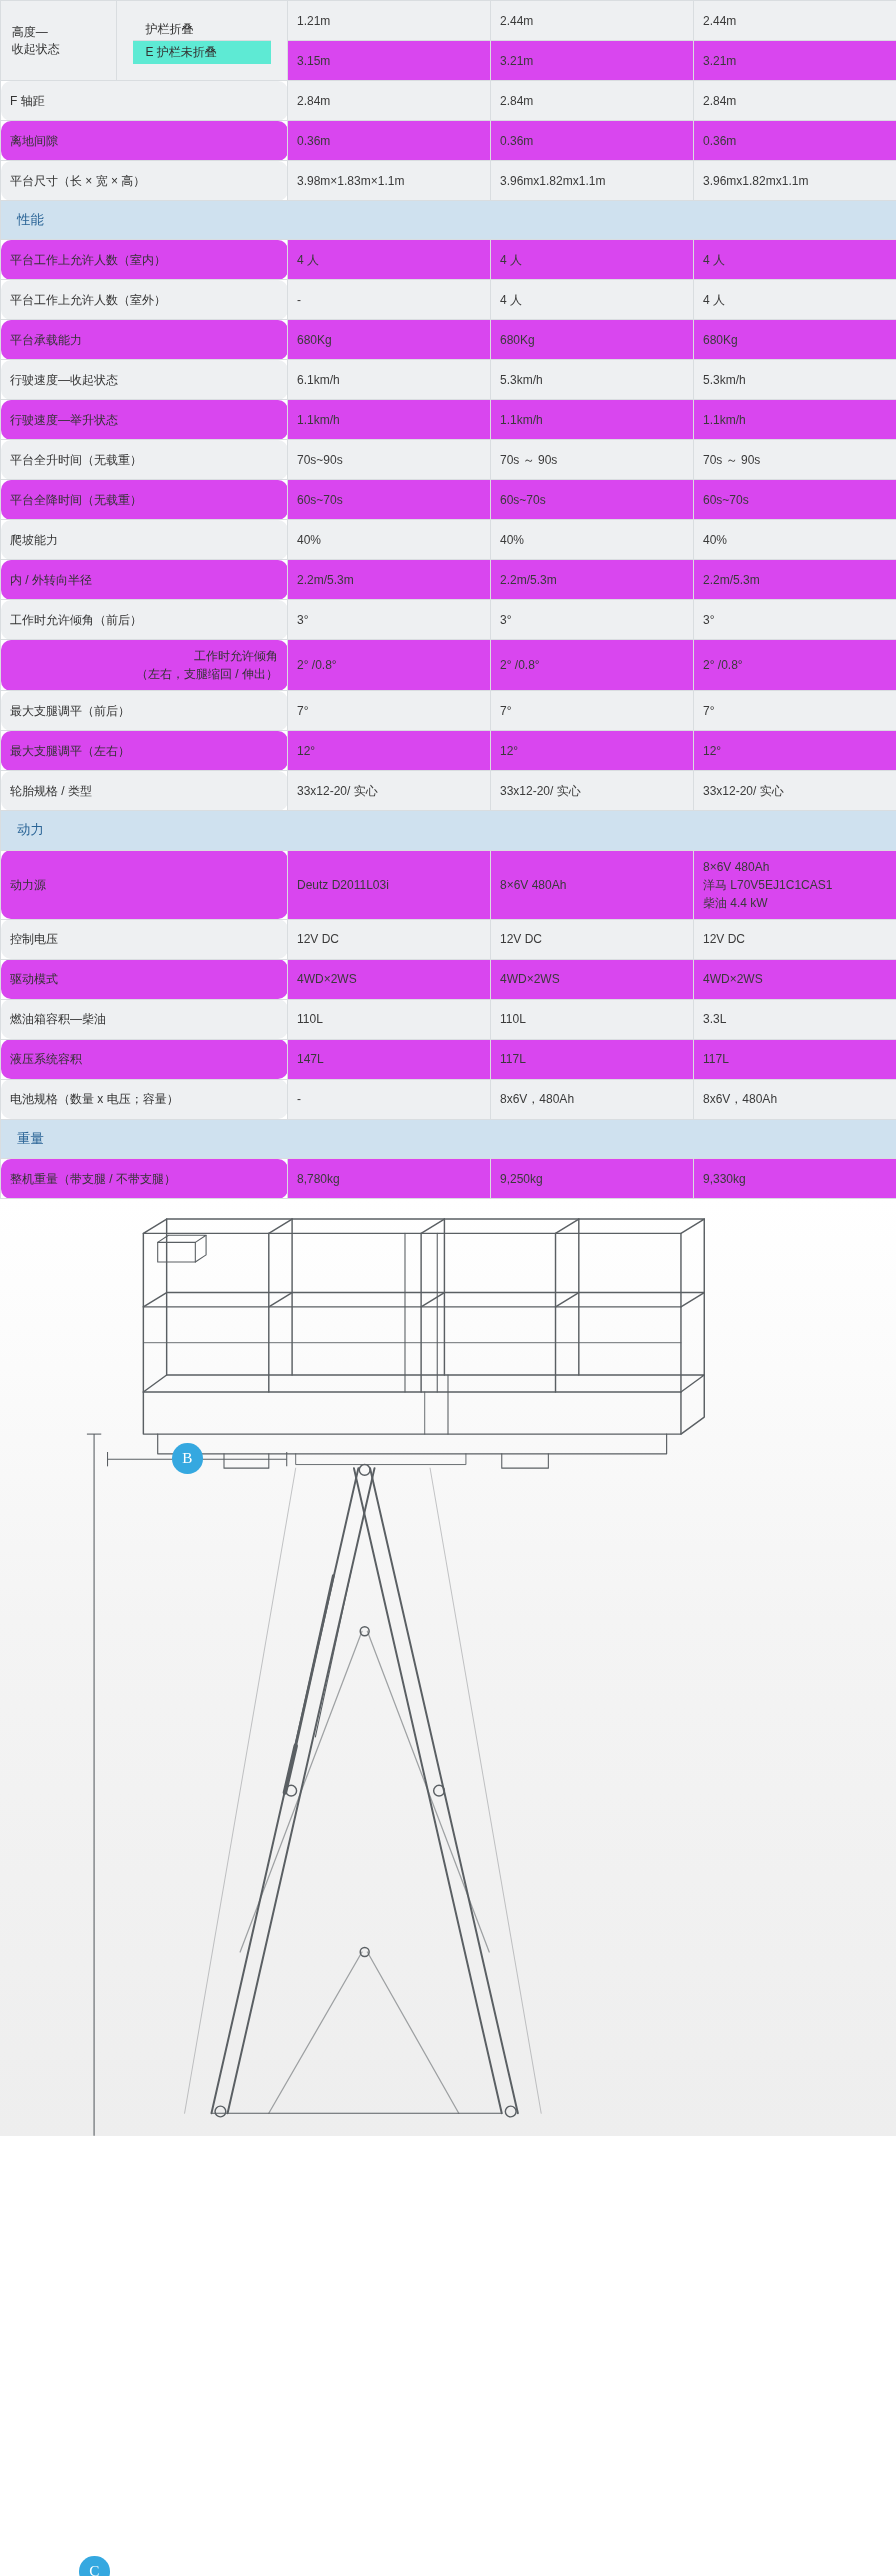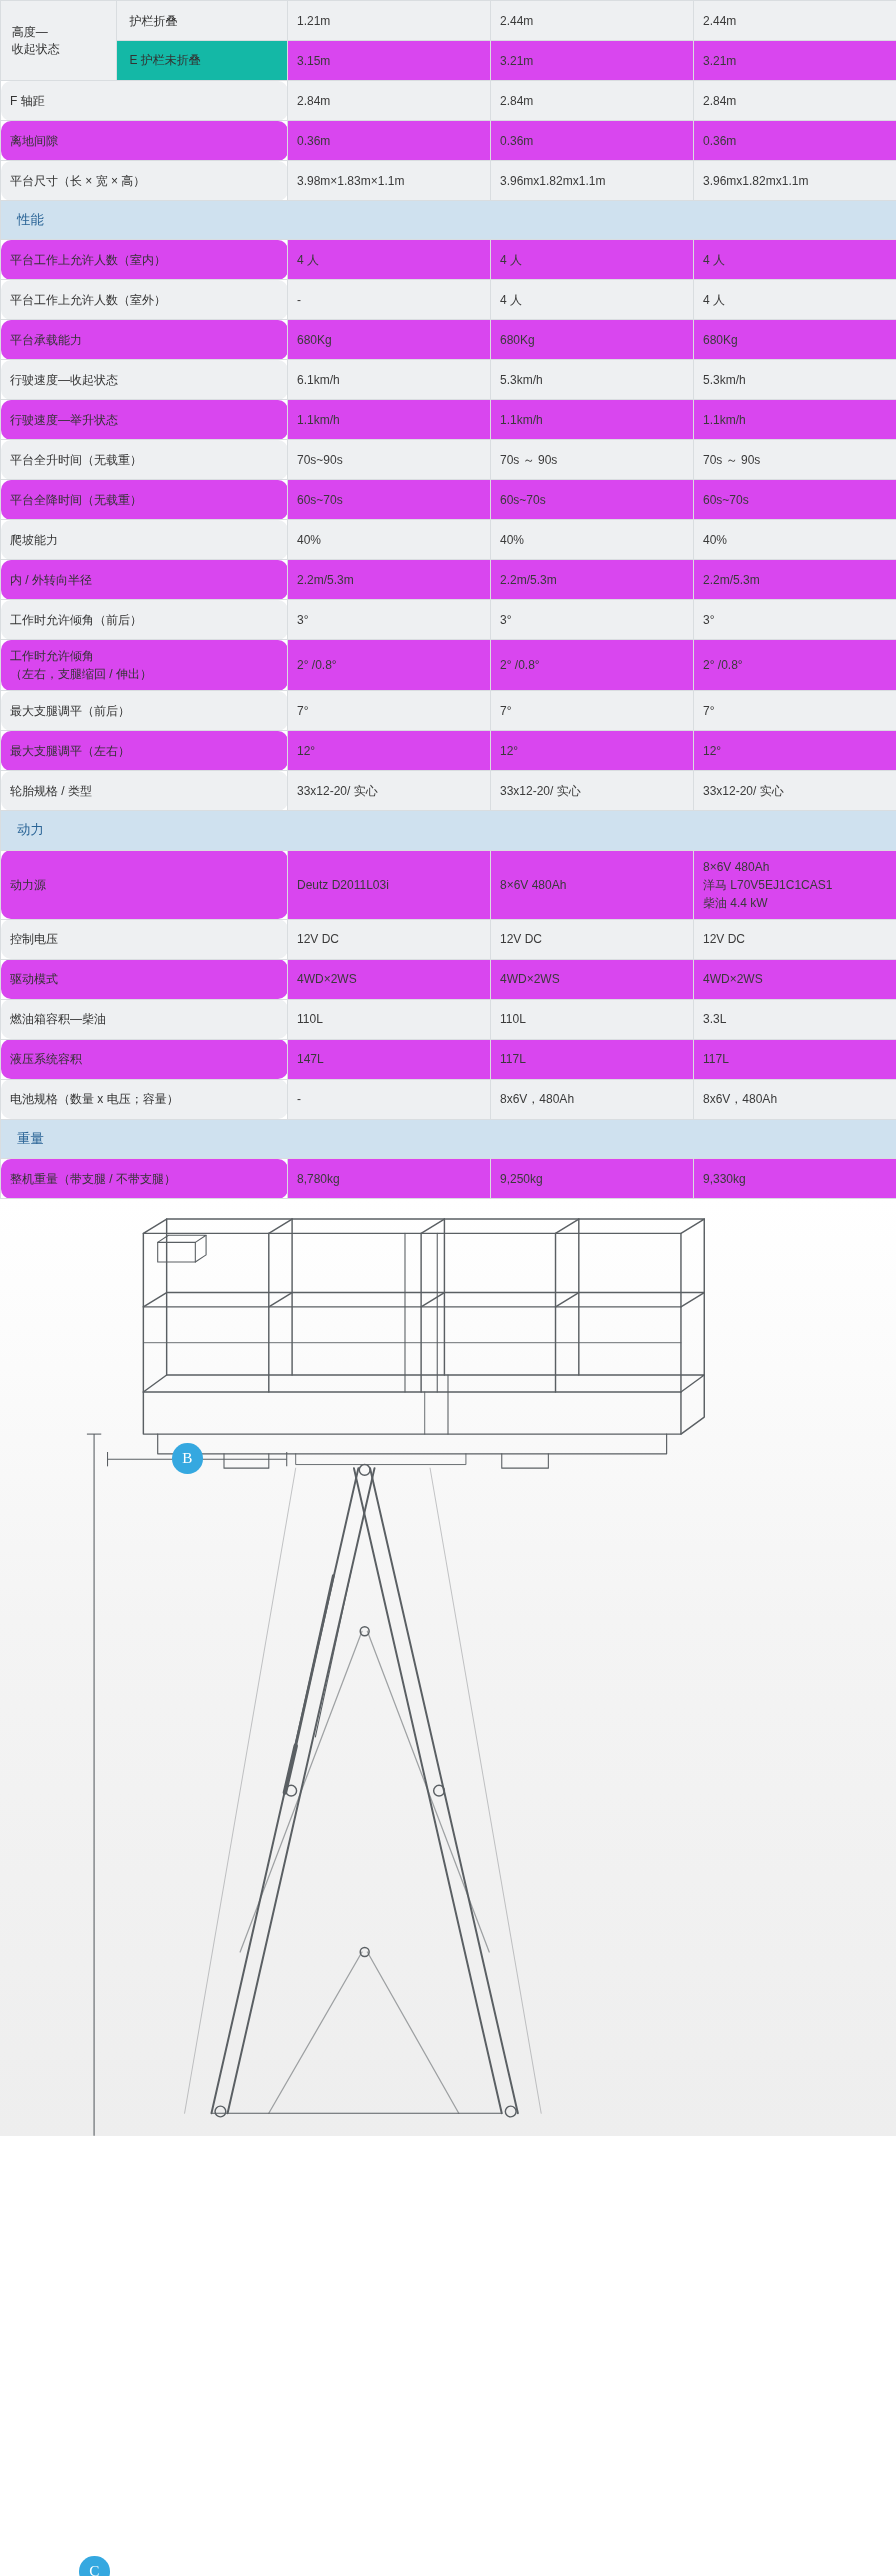--- a/index.html
+++ b/index.html
@@ -121,24 +121,24 @@
       <col class="c2">
       <col class="c3">
   </colgroup>
   <tbody>
 
     <tr class="alt">
       <td class="split-td" rowspan="2">
         <div class="lbl-split">
           <div class="part-a" style="white-space:pre-line;">高度—
 收起状态</div>
-          <div class="part-b" style="flex-direction:column; justify-content:center; padding:0; border-left:0.9px solid #d9dde0;">
+          <div class="part-b" style="flex-direction:column; justify-content:center; padding:16px; border-left:0.9px solid #d9dde0;">
             <div style="flex:1; display:flex; align-items:center; padding-left:12.5px; width:100%;">护栏折叠</div>
             <div style="height:0.9px; background:#d9dde0; width:100%;"></div>
-            <div style="flex:1; display:flex; align-items:center; padding-left:12.5px; width:100%; background:#14b8a6;">E  护栏未折叠</div>
+            <div style="flex:1; display:flex; align-items:center; padding-left:12.5px; width:100%; background:#5eead4;">E  护栏未折叠</div>
           </div>
         </div>
       </td>
       <td class="val">1.21m</td>
       <td class="val">2.44m</td>
       <td class="val">2.44m</td>
     </tr>
     <tr class="plain">
       <td class="val">3.15m</td>
       <td class="val">3.21m</td>
@@ -224,21 +224,21 @@
       <td class="val">2.2m/5.3m</td>
       <td class="val">2.2m/5.3m</td>
     </tr>
     <tr class="alt">
       <td class="label-cell">工作时允许倾角（前后）</td>
       <td class="val">3°</td>
       <td class="val">3°</td>
       <td class="val">3°</td>
     </tr>
     <tr class="plain tall2">
-      <td class="label-cell" style="white-space:pre-line;">工作时允许倾角
+      <td class="label-cell" style="white-space:pre-line;text-align:right;">工作时允许倾角
 （左右，支腿缩回 / 伸出）</td>
       <td class="val">2° /0.8°</td>
       <td class="val">2° /0.8°</td>
       <td class="val">2° /0.8°</td>
     </tr>
     <tr class="alt">
       <td class="label-cell">最大支腿调平（前后）</td>
       <td class="val">7°</td>
       <td class="val">7°</td>
       <td class="val">7°</td>

